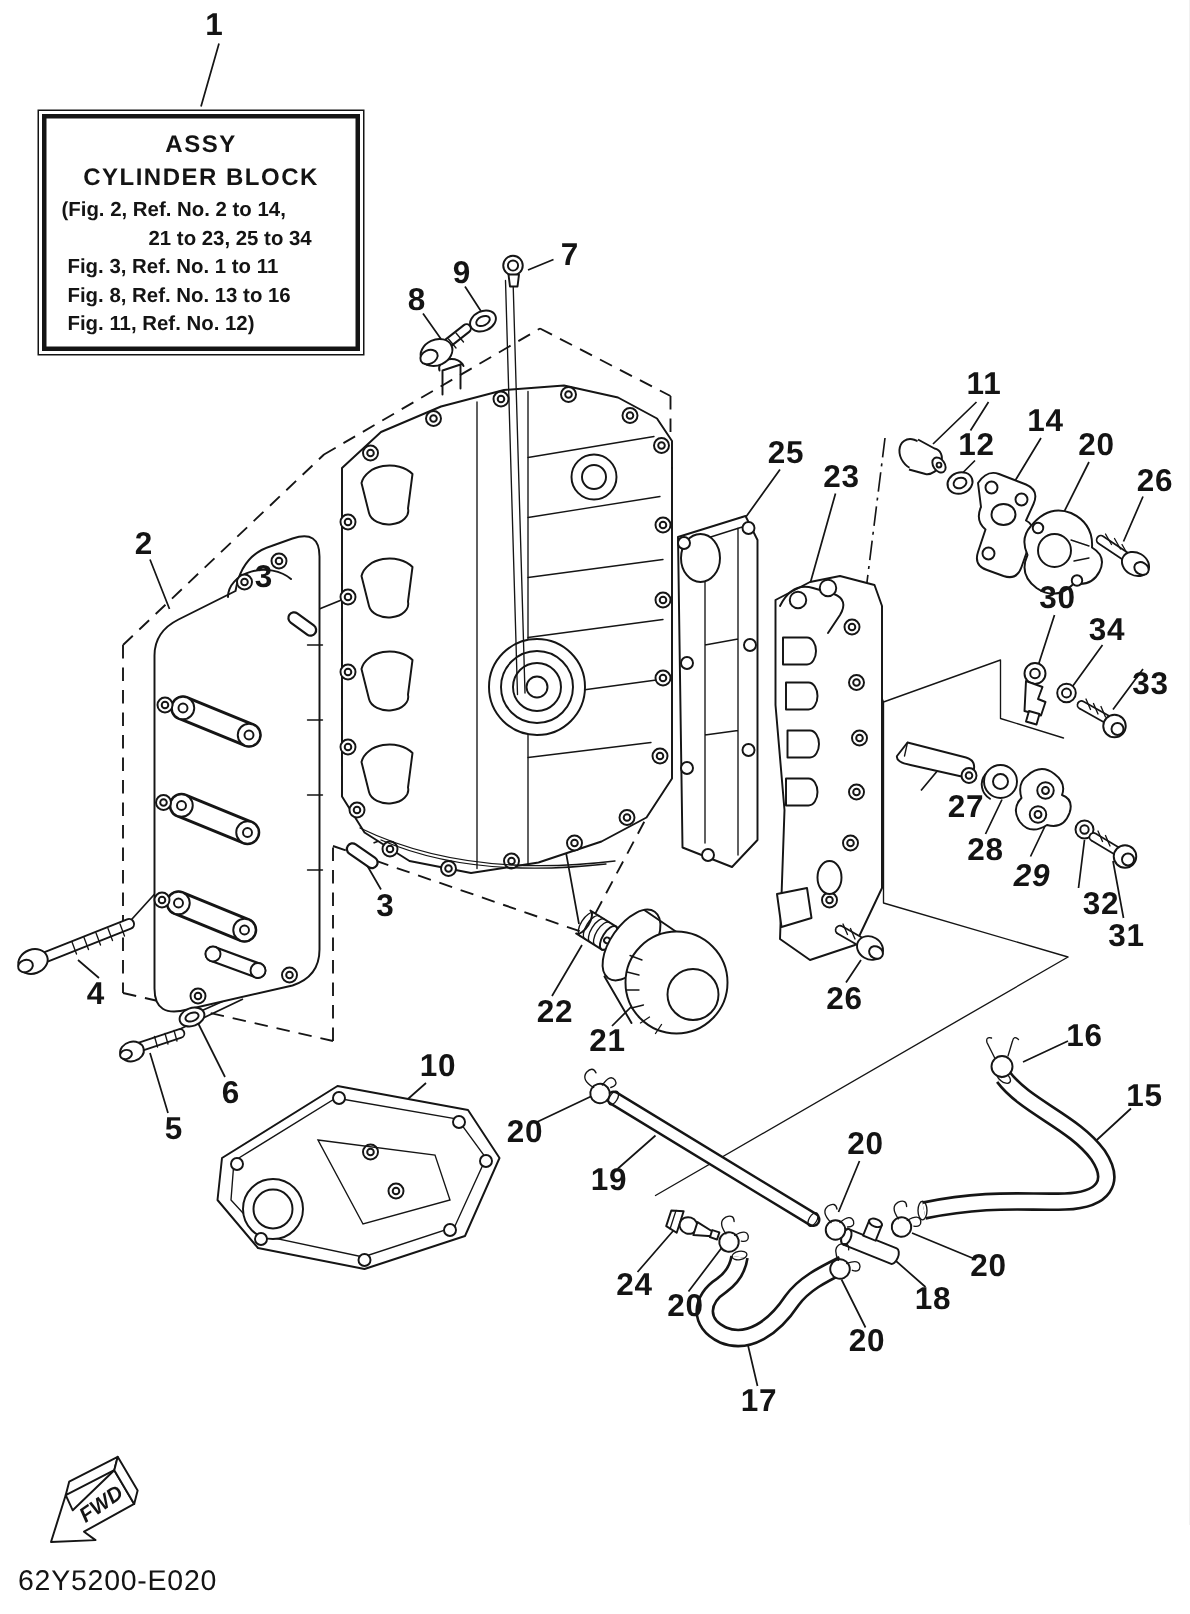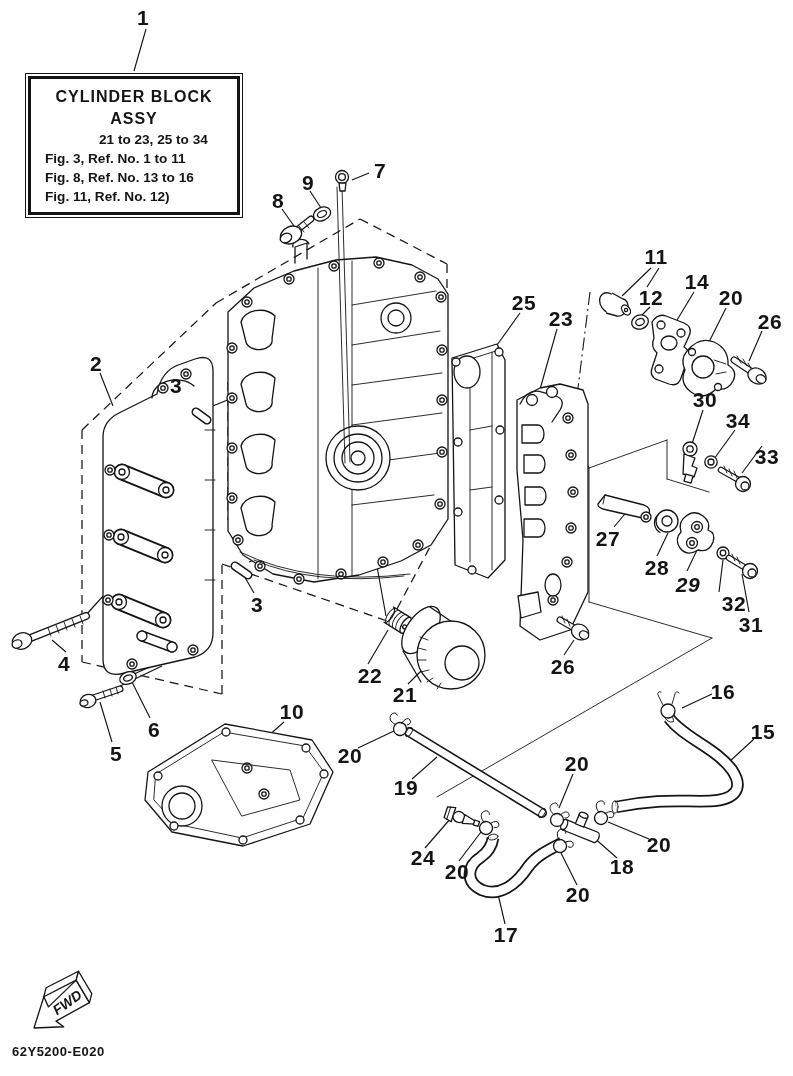--- a/index.html
+++ b/index.html
@@ -23,22 +23,22 @@
     font:bold 21px/1 "Liberation Sans",sans-serif;color:#141414;letter-spacing:.5px;
     white-space:nowrap;}
   #title-box{position:absolute;left:25px;top:73px;width:212px;border:1px solid #141414;
     background:#fff;padding:2px;}
   #title-box .inner{border:3px solid #141414;padding:7px 4px 6px 4px;}
   .tb-title{text-align:center;font-weight:bold;font-size:16px;line-height:22px;letter-spacing:1px;}
   .tb-fig{font-weight:bold;font-size:13.6px;line-height:19px;white-space:nowrap;}
   .ind-a{padding-left:6px;}
   .ind-b{padding-left:64px;}
   .ind-c{padding-left:10px;}
-  #drawing-code{position:absolute;left:12px;top:1044px;font-size:13px;letter-spacing:.5px;
-    font-weight:bold;}
+  #drawing-code{position:absolute;left:12px;top:1044px;font-size:19px;letter-spacing:.5px;
+    font-weight:normal;}
 </style>
 </head>
 <body>
 
 <div id="page">
 
 <svg width="793" height="1076" viewBox="0 0 793 1076">
   <defs>
     <g id="bb">
           <circle r="5" class="o"></circle>
@@ -411,22 +411,23 @@
   <g transform="translate(34,1028) rotate(-35)">
     <path class="o" d="M0,0 L26,-20 L24,-9 L62,-15 L60,11 L22,7 L25,16 Z"></path>
     <path class="o" d="M26,-20 L33,-26 L69,-21 L62,-15 Z"></path>
     <path class="o" d="M62,-15 L69,-21 L67,5 L60,11 Z"></path>
     <text x="26" y="3" font-size="14" font-style="italic" font-weight="bold" font-family="Liberation Sans, sans-serif" fill="#141414">FWD</text>
   </g>
 </svg>
 
 <div id="title-box">
   <div class="inner">
+    <div class="tb-title">ASSY</div>
     <div class="tb-title">CYLINDER BLOCK</div>
-    <div class="tb-title">ASSY</div>
+    <div class="tb-fig ind-a">(Fig. 2, Ref. No. 2 to 14,</div>
     <div class="tb-fig ind-b">21 to 23, 25 to 34</div>
     <div class="tb-fig ind-c">Fig. 3, Ref. No. 1 to 11</div>
     <div class="tb-fig ind-c">Fig. 8, Ref. No. 13 to 16</div>
     <div class="tb-fig ind-c">Fig. 11, Ref. No. 12)</div>
   </div>
 </div>
 
 <div id="callout-layer" style="position:absolute;left:0;top:0;width:793px;height:1076px;pointer-events:none;">
       <span class="callout" style="left: 143px; top: 17px;">1</span>
       <span class="callout" style="left: 380px; top: 170px;">7</span>
@@ -437,21 +438,21 @@
       <span class="callout" style="left: 524px; top: 302px;">25</span>
       <span class="callout" style="left: 561px; top: 318px;">23</span>
       <span class="callout" style="left: 656px; top: 256px;">11</span>
       <span class="callout" style="left: 651px; top: 297px;">12</span>
       <span class="callout" style="left: 697px; top: 281px;">14</span>
       <span class="callout" style="left: 731px; top: 297px;">20</span>
       <span class="callout" style="left: 770px; top: 321px;">26</span>
       <span class="callout" style="left: 705px; top: 399px;">30</span>
       <span class="callout" style="left: 738px; top: 420px;">34</span>
       <span class="callout" style="left: 767px; top: 436px; margin-top: 20px;">33</span>
-      <span class="callout" style="left: 608px; top: 538px;">27</span>
+      <span class="callout" style="left: 644px; top: 538px;">27</span>
       <span class="callout" style="left: 657px; top: 567px;">28</span>
       <span class="callout" style="left: 688px; top: 584px; font-style: italic;">29</span>
       <span class="callout" style="left: 719px; top: 603px; margin-left: 15px;">32</span>
       <span class="callout" style="left: 751px; top: 624px;">31</span>
       <span class="callout" style="left: 257px; top: 604px;">3</span>
       <span class="callout" style="left: 64px; top: 663px;">4</span>
       <span class="callout" style="left: 370px; top: 675px;">22</span>
       <span class="callout" style="left: 405px; top: 694px;">21</span>
       <span class="callout" style="left: 563px; top: 666px;">26</span>
       <span class="callout" style="left: 116px; top: 753px;">5</span>

